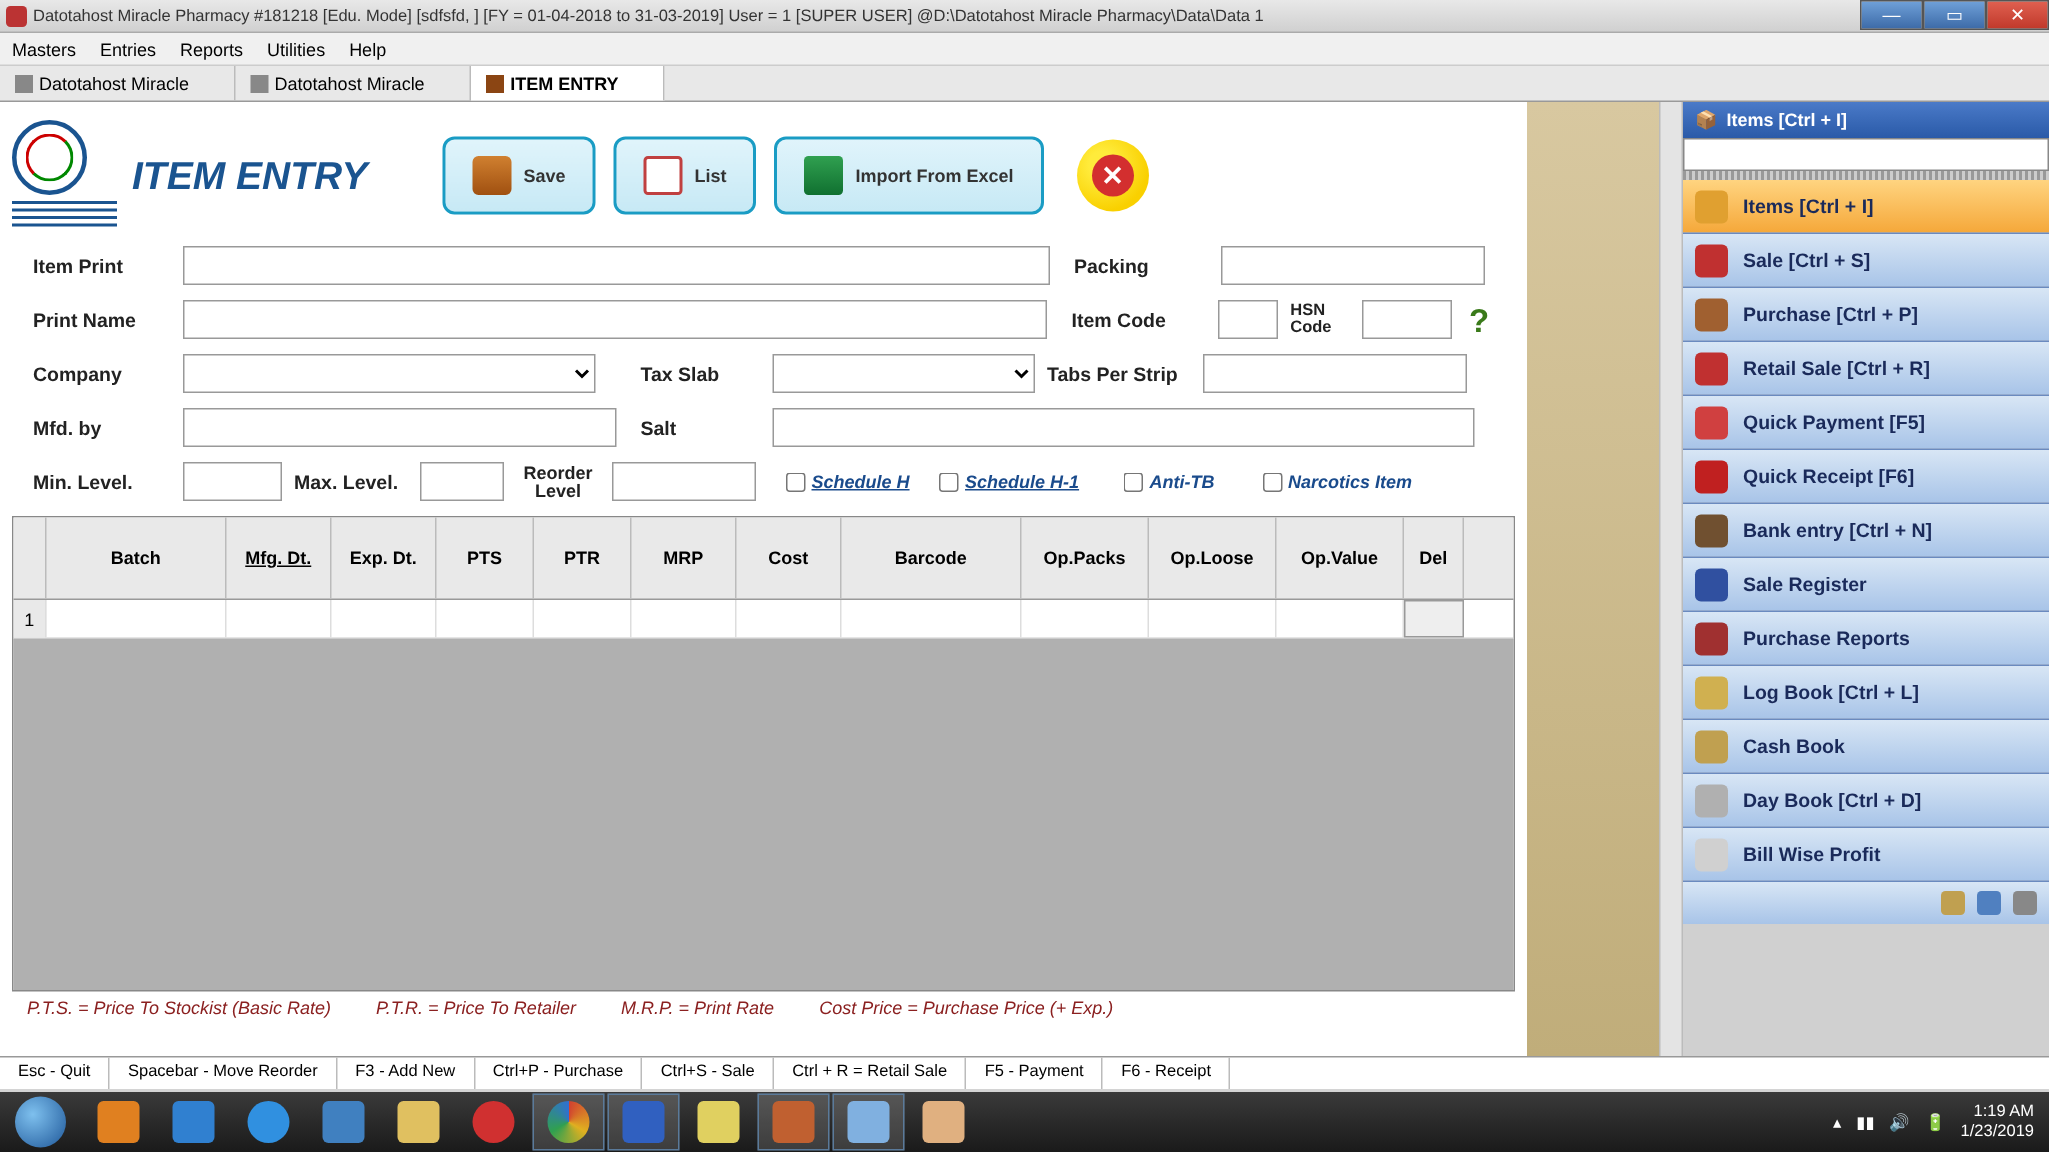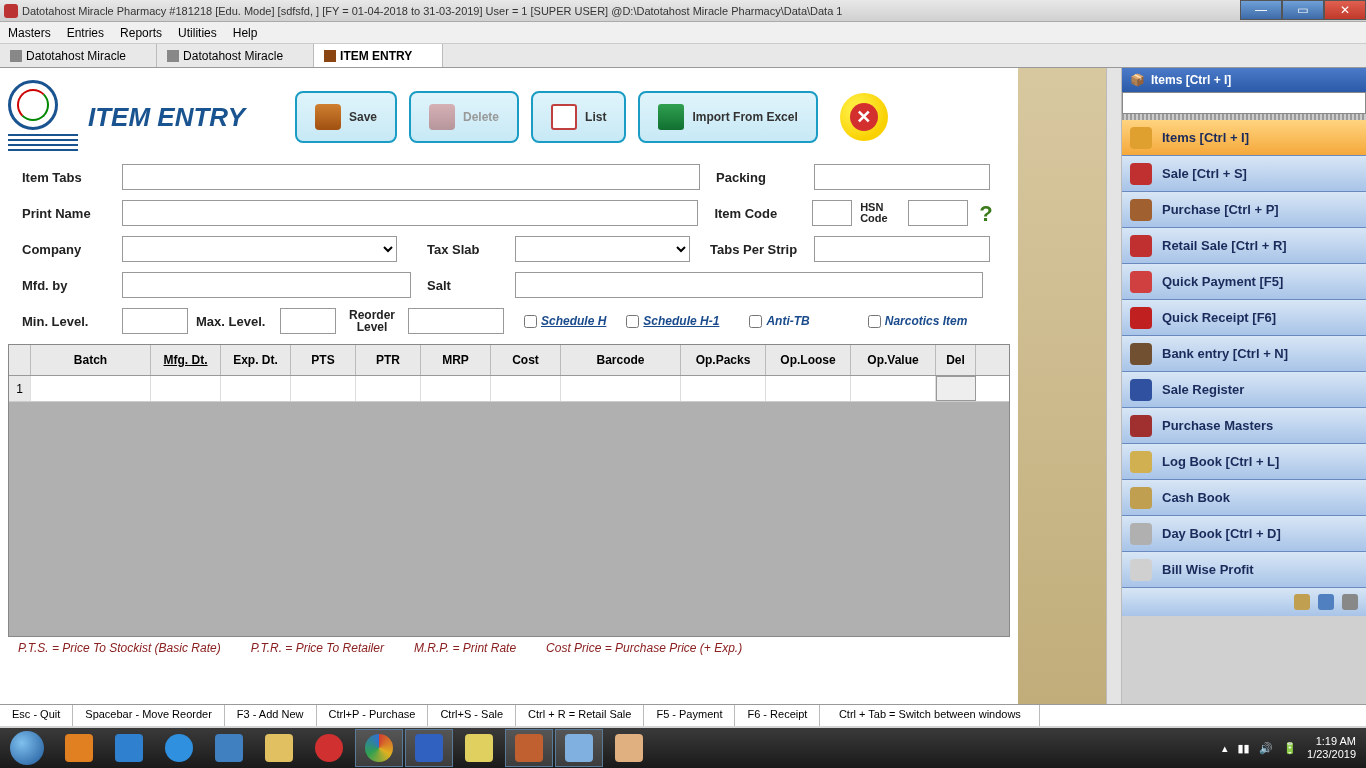--- a/index.html
+++ b/index.html
@@ -52,21 +52,21 @@
 .lbl { font-weight: bold; color: #222; }
 .inp { height: 26px; border: 1px solid #999; background: #fff; }
 .sel { height: 26px; border: 1px solid #999; background: #fff; }
 .chk { display: flex; align-items: center; gap: 4px; color: #1a4b8c; font-style: italic; font-weight: bold; font-size: 12px; }
 .chk input { width: 13px; height: 13px; }
 .help { width: 20px; height: 24px; color: #3a7a1a; font-size: 22px; font-weight: bold; text-align: center; }
 
 
 .grid { margin: 6px 0 0 0; border: 1px solid #888; }
 .ghdr { display: flex; background: #e9e9e9; border-bottom: 1px solid #999; font-size: 12px; font-weight: bold; }
-.ghdr > div { padding: 8px 6px; border-right: 1px solid #bbb; text-align: center; }
+.ghdr > div { padding: 20px 6px; border-right: 1px solid #bbb; text-align: center; }
 .grow { display: flex; background: #fff; border-bottom: 1px solid #ccc; height: 26px; }
 .grow > div { border-right: 1px solid #ddd; }
 .rownum { width: 22px; background: #e9e9e9; text-align:center; font-size:12px; display:flex;align-items:center;justify-content:center; border-right:1px solid #999;}
 .gridbody { height: 260px; background: #b0b0b0; overflow:hidden; }
 .gridbody .grow { background:#fff; }
 
 .footnote { font-size: 12px; font-style: italic; color: #8b2020; padding: 4px 10px; display:flex; gap: 30px; }
 
 
 .shortcutbar { height: 22px; background: #fff; display: flex; border-top: 1px solid #999; }
@@ -144,61 +144,57 @@
             <div></div>
           </div>
       </div>
       <div>
         <div class="pgtitle">ITEM ENTRY</div>
       </div>
       <div class="toolbar">
         <div class="bigbtn">
             <div class="bi" style="background:linear-gradient(#d08030,#a05010);border-radius:4px;"></div>
             <span>Save</span>
-          </div>
-        <div class="bigbtn del">
-            <div class="bi" style="background:linear-gradient(#d07070,#a04040);border-radius:4px;opacity:0.5;"></div>
-            <span>Delete</span>
           </div>
         <div class="bigbtn">
             <div class="bi" style="background:#fff;border:2px solid #c04040;border-radius:3px;"></div>
             <span>List</span>
           </div>
         <div class="bigbtn">
             <div class="bi" style="background:linear-gradient(#30a050,#107030);border-radius:3px;"></div>
             <span>Import From Excel</span>
           </div>
         <div class="closebig">
             <div class="x">✕</div>
           </div>
       </div>
     </div>
 
     <div class="form">
       <div class="frow">
-        <div class="lbl" style="width:92px">Item Tabs</div>
+        <div class="lbl" style="width:92px">Item Print</div>
         <input class="inp" style="width: 578px;" value="">
         <div class="lbl" style="width:90px;margin-left:8px">Packing</div>
         <input class="inp" style="width: 176px;" value="">
       </div>
       <div class="frow">
         <div class="lbl" style="width:92px">Print Name</div>
         <input class="inp" style="width: 578px;" value="">
         <div class="lbl" style="width:90px;margin-left:8px">Item Code</div>
         <input class="inp" style="width: 40px;" value="">
         <div class="lbl" style="width:40px;font-size:11px;line-height:1">HSN Code</div>
         <input class="inp" style="width: 60px;" value="">
         <div class="help">?</div>
       </div>
       <div class="frow">
         <div class="lbl" style="width:92px">Company</div>
         <select class="sel" style="width:275px"></select>
         <div class="lbl" style="width:80px;margin-left:22px">Tax Slab</div>
         <select class="sel" style="width:175px"></select>
-        <div class="lbl" style="width:96px;margin-left:12px">Tabs Per Strip</div>
+        <div class="lbl" style="width:96px;margin-left:0">Tabs Per Strip</div>
         <input class="inp" style="width: 176px;" value="">
       </div>
       <div class="frow">
         <div class="lbl" style="width:92px">Mfd. by</div>
         <input class="inp" style="width: 289px;" value="">
         <div class="lbl" style="width:80px;margin-left:8px">Salt</div>
         <input class="inp" style="width: 468px;" value="">
       </div>
       <div class="frow">
         <div class="lbl" style="width:92px">Min. Level.</div>
@@ -212,21 +208,21 @@
             <u>Schedule H</u>
           </label>
         <label class="chk" style="margin-left:12px">
             <input type="checkbox" style="">
             <u>Schedule H-1</u>
           </label>
         <label class="chk" style="margin-left:22px">
             <input type="checkbox" style="">
             <span>Anti-TB</span>
           </label>
-        <label class="chk" style="margin-left:50px">
+        <label class="chk" style="margin-left:24px">
             <input type="checkbox" style="">
             <span>Narcotics Item</span>
           </label>
       </div>
     </div>
 
     <div class="grid">
       <div class="ghdr">
         <div style="width:22px"></div>
         <div class="c-batch">Batch</div>
@@ -307,21 +303,21 @@
         <div class="spitem">
           <div class="spi" style="background: rgb(112, 80, 48);"></div>
           <span>Bank entry [Ctrl + N]</span>
         </div>
         <div class="spitem">
           <div class="spi" style="background: rgb(48, 80, 160);"></div>
           <span>Sale Register</span>
         </div>
         <div class="spitem">
           <div class="spi" style="background: rgb(160, 48, 48);"></div>
-          <span>Purchase Masters</span>
+          <span>Purchase Reports</span>
         </div>
         <div class="spitem">
           <div class="spi" style="background: rgb(208, 176, 80);"></div>
           <span>Log Book [Ctrl + L]</span>
         </div>
         <div class="spitem">
           <div class="spi" style="background: rgb(192, 160, 80);"></div>
           <span>Cash Book</span>
         </div>
         <div class="spitem">
@@ -343,21 +339,20 @@
 
 <div class="shortcutbar">
   <div class="scitem">Esc - Quit</div>
   <div class="scitem">Spacebar - Move Reorder</div>
   <div class="scitem">F3 - Add New</div>
   <div class="scitem">Ctrl+P - Purchase</div>
   <div class="scitem">Ctrl+S - Sale</div>
   <div class="scitem">Ctrl + R = Retail Sale</div>
   <div class="scitem">F5 - Payment</div>
   <div class="scitem">F6 - Receipt</div>
-  <div class="scitem" style="flex:0 0 220px;text-align:center;border-right:1px solid #bbb">Ctrl + Tab = Switch between windows</div>
 </div>
 
 <div class="taskbar">
   <div class="startbtn">
       <div class="orb"></div>
     </div>
   <div class="tbicon">
       <div class="ic" style="background:#e08020"></div>
     </div>
   <div class="tbicon">

